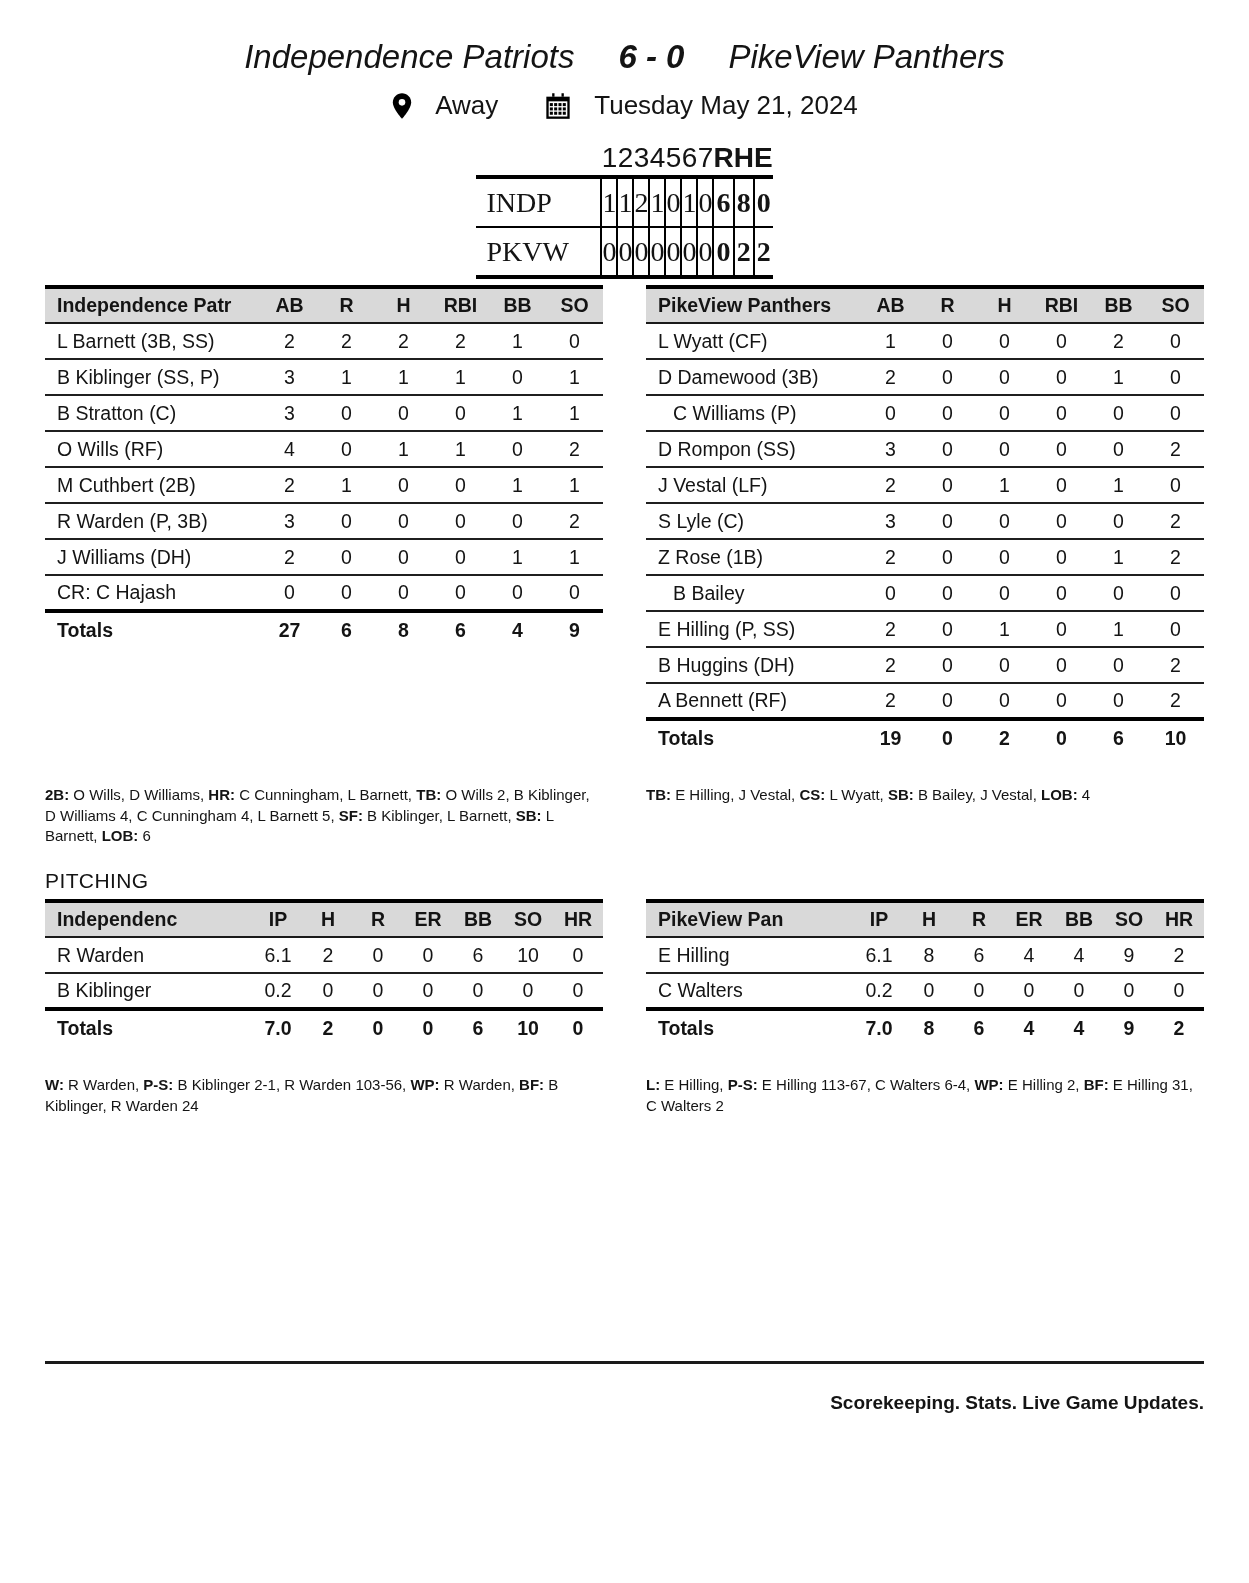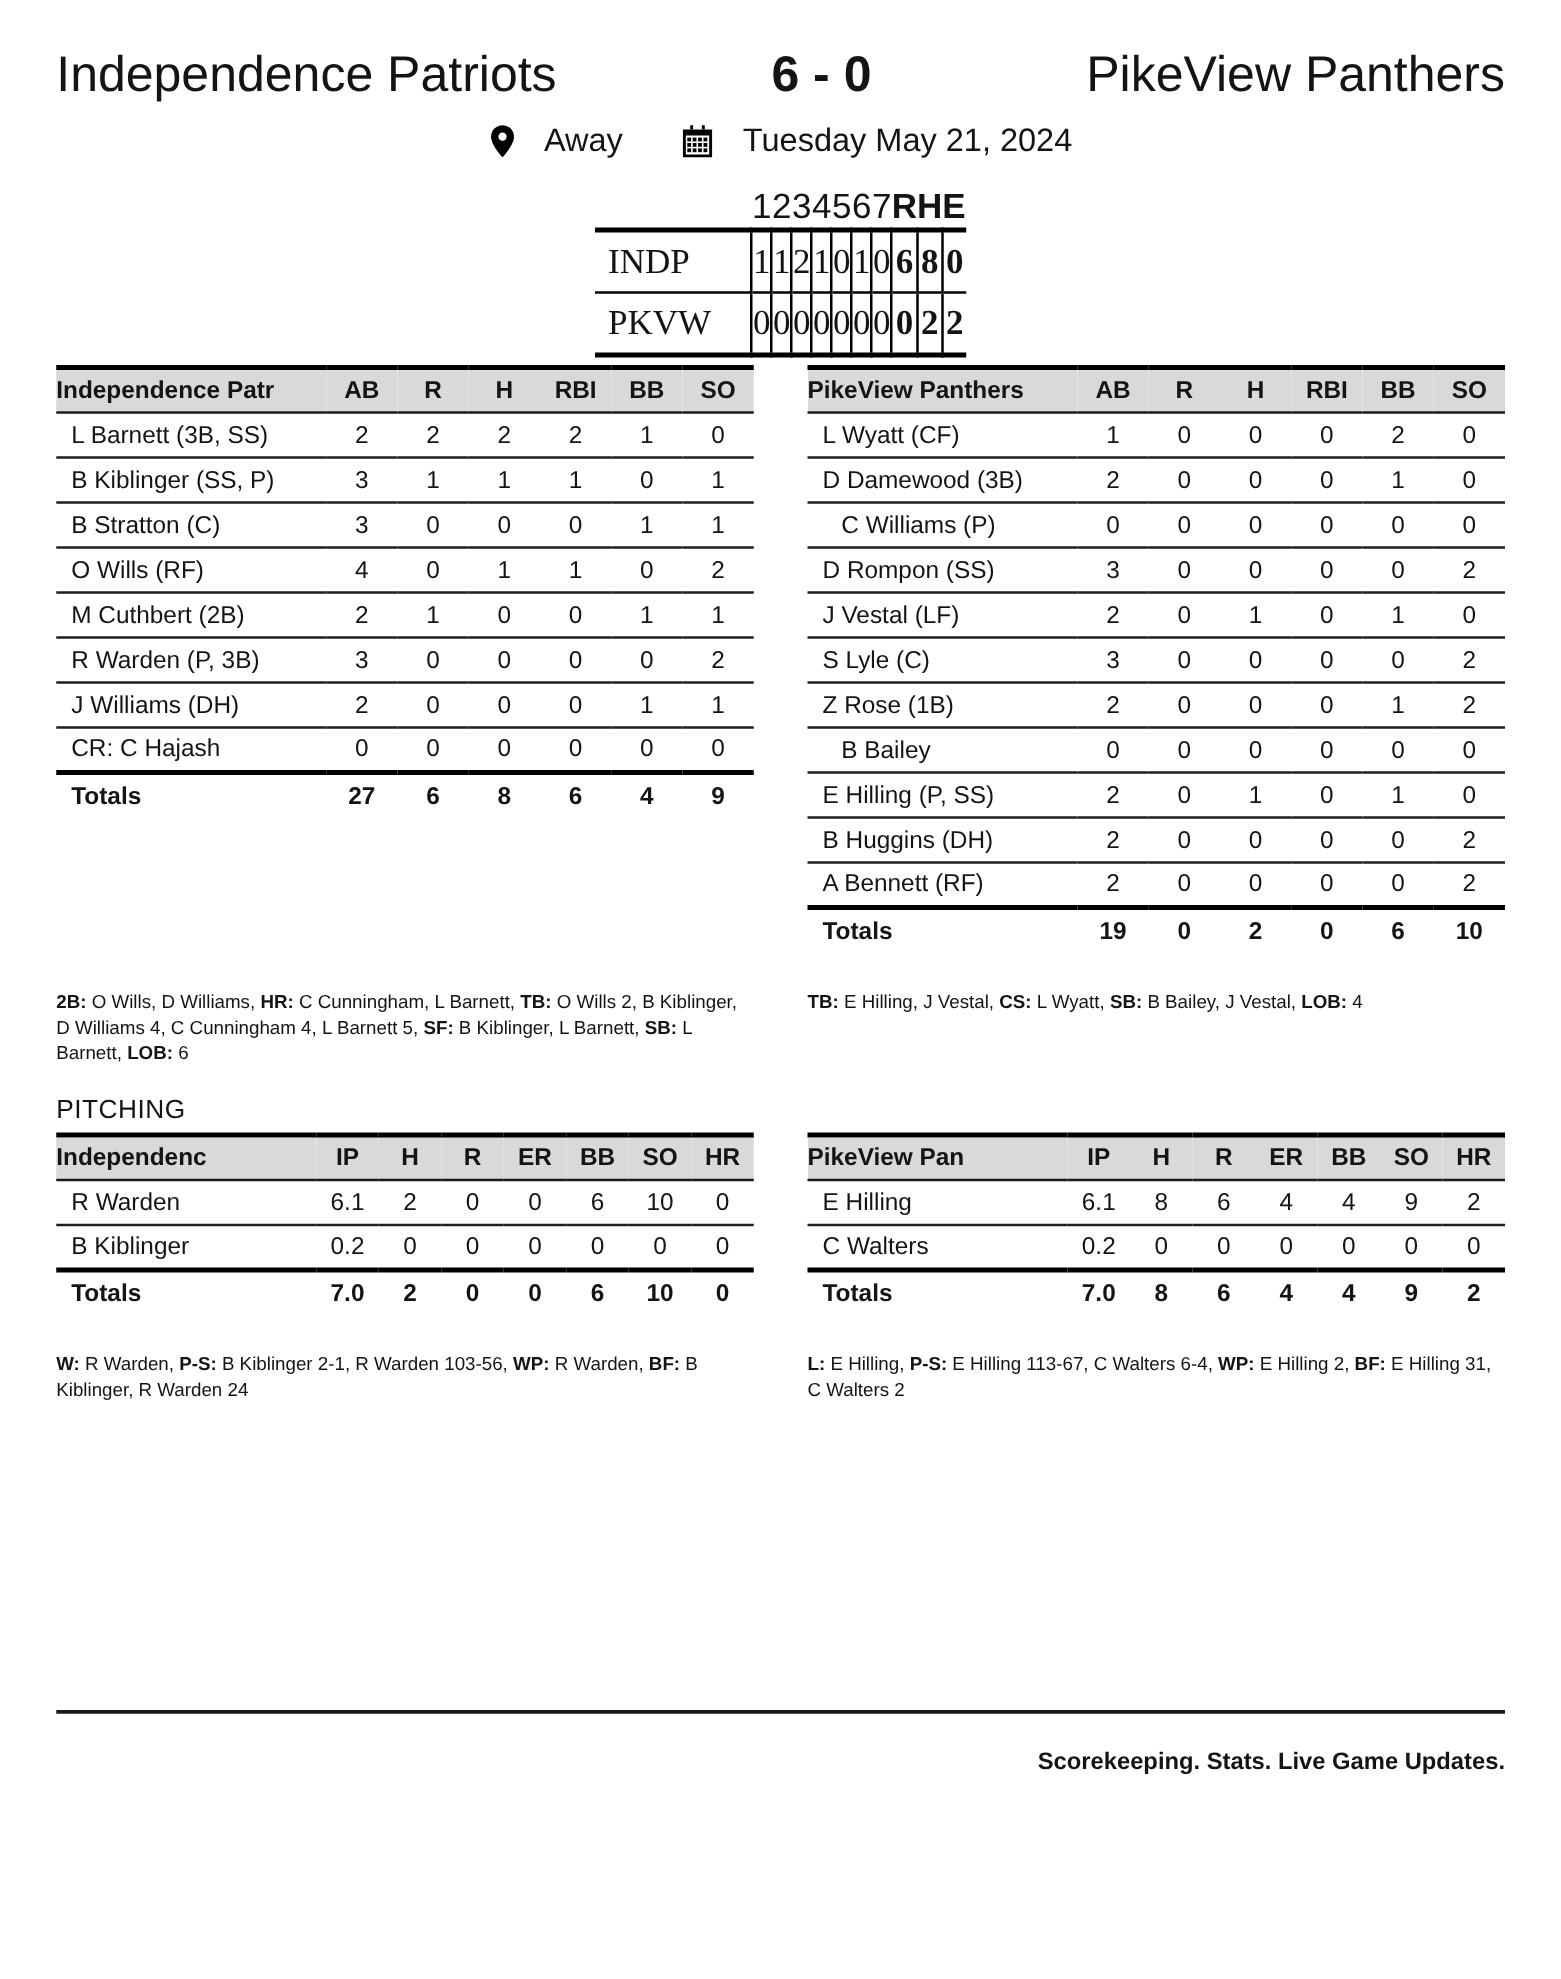--- a/index.html
+++ b/index.html
@@ -7,22 +7,22 @@
   body {
     width:1249px; height:1583px; overflow:hidden;
     color:#141414;
     font-family:"Liberation Sans", sans-serif;
     position:relative;
   }
   .page { padding:34px 45px 0 45px; }
 
   
   .title-row {
-    display:flex; justify-content:space-between; align-items:baseline;
-    gap:44px; font-size:40px; font-weight:400; margin-top:4px;
+    display:flex; justify-content:center; align-items:baseline;
+    gap:44px; font-size:33px; font-weight:400; margin-top:4px;font-style:italic;
   }
   .title-row .score { font-weight:700; }
   .meta-row {
     display:flex; justify-content:center; align-items:center;
     gap:22px; font-size:26px; margin-top:14px;
   }
   .meta-row .icon { display:flex; align-items:center; }
   .meta-row .cal { margin-left:24px; }
 
   
@@ -48,21 +48,21 @@
   }
   .cols .stat { grid-row:1; }
   .cols .notes { grid-row:2; margin-top:30px; }
 
   .stat { width:100%; border-collapse:collapse; table-layout:fixed; font-size:19.5px; }
   .stat thead tr { background:#d9d9d9; }
   .stat thead th {
     border-top:4px solid #000; border-bottom:2px solid #1a1a1a;
     height:36px; font-weight:700; vertical-align:middle;
   }
-  .stat th.name { text-align:left; overflow:hidden; white-space:nowrap; }
+  .stat th.name { text-align:left; padding-left:12px; overflow:hidden; white-space:nowrap; }
   .stat th.num { text-align:center; }
   .bat .num { width:57px; }
   .pit .num { width:50px; }
   .stat tbody td { height:36px; border-bottom:2px solid #1f1f1f; vertical-align:middle; }
   .stat td.name { text-align:left; padding-left:12px; overflow:hidden; white-space:nowrap; }
   .stat td.name.indent { padding-left:27px; }
   .stat td.num { text-align:center; }
   .stat tfoot td { height:36px; border-top:4px solid #000; font-weight:700; vertical-align:middle; }
 
   .notes { font-size:15px; line-height:1.38; color:#141414; }

